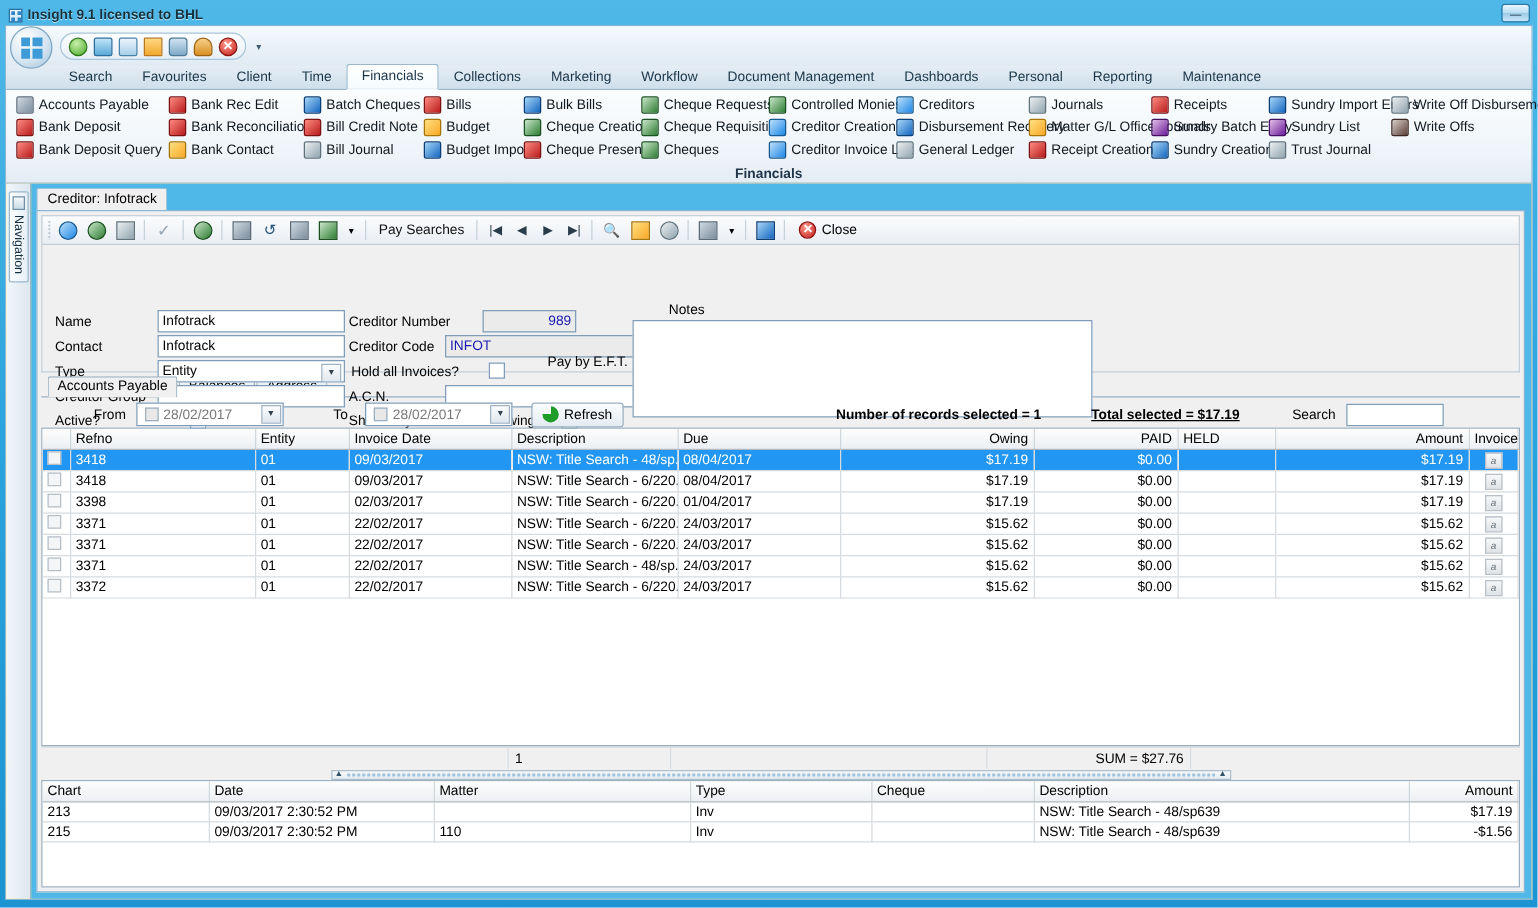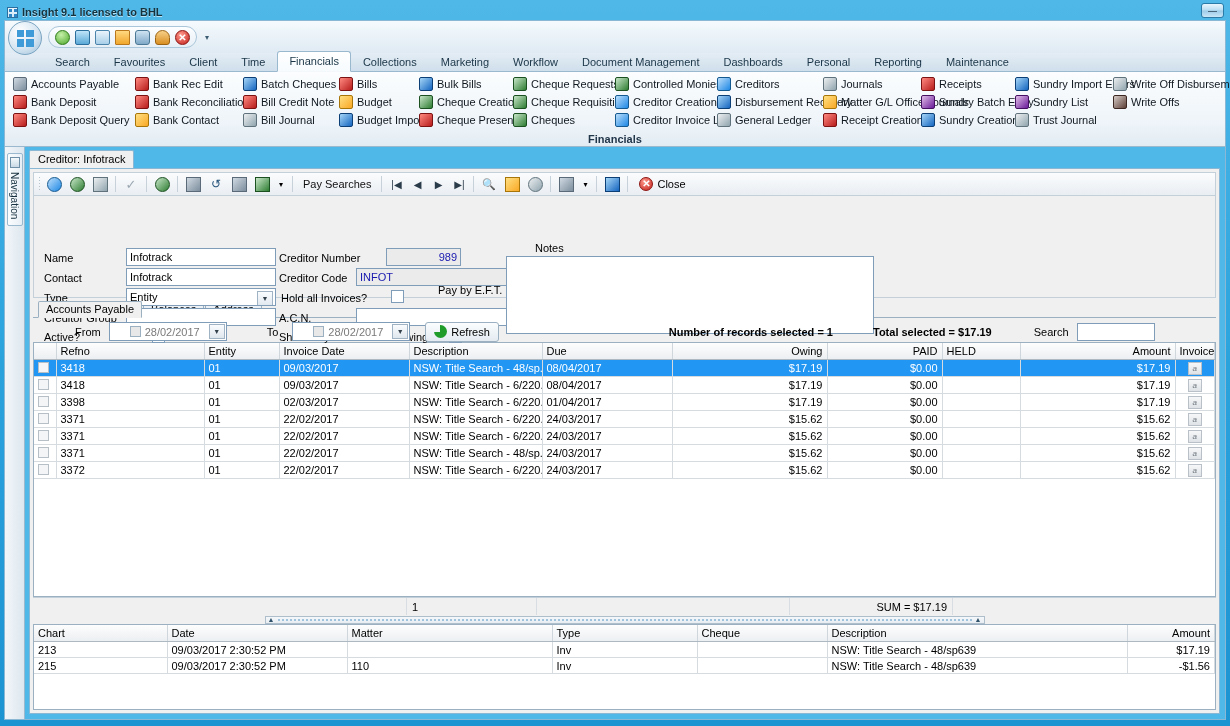--- a/index.html
+++ b/index.html
@@ -355,21 +355,21 @@
     display: flex; align-items: center;
     position: relative;
     flex-shrink: 0;
     padding-top: 3px;
   }
   .filt-lbl { font-size:11px; }
   .datebox {
     width: 118px; height: 19px;
     background: #fff; border: 1px solid #7f9db9;
     display: flex; align-items: center;
-    padding-left: 20px;
+    padding-left: 6px;
     position: relative;
   }
   .datebox .dcb {
     width: 11px; height: 11px; border: 1px solid #9bb0c0; background:#e8e8e8;
     margin-right: 4px;
   }
   .datebox .dtxt { font-size: 11px; color: #7a7a7a; }
   .datebox .darr {
     position:absolute; right:1px; top:1px;
     width: 16px; height: 15px;
@@ -845,21 +845,21 @@
             <span class="datebox" style="margin-left:14px;">
               <span class="dcb"></span>
               <span class="dtxt">28/02/2017</span>
               <span class="darr">▼</span>
             </span>
             <span id="refresh-btn" style="margin-left:15px;">
               <span class="refresh-ico"></span>
               <span>Refresh</span>
             </span>
             <span id="records-info" style="margin-left:170px;">Number of records selected = 1</span>
-            <span id="total-info" style="margin-left:40px;">Total selected = $17.19</span>
+            <span id="total-info" style="margin-left:40px;text-decoration:underline;">Total selected = $17.19</span>
             <span id="search-lbl" style="margin-left:42px;">Search</span>
             <input id="search-input" style="margin-left: 8px;" value="">
           </div>
 
           <div id="grid-wrap">
             <table class="grid">
               <colgroup id="main-colgroup">
                   <col style="width: 22px;">
                   <col style="width: 148px;">
                   <col style="width: 75px;">
@@ -981,21 +981,21 @@
                   </tr>
                 </tbody>
             </table>
             <div id="grid-filler"></div>
           </div>
 
           <div id="grid-summary">
             <span class="cell" style="width:374px;"></span>
             <span class="cell" style="width:130px;">1</span>
             <span class="cell" style="width:253px;"></span>
-            <span class="cell" style="width:163px; justify-content:flex-end;">SUM = $17.19</span>
+            <span class="cell" style="width:163px; justify-content:flex-end;">SUM = $27.76</span>
             <span class="cell" style="flex:1; border-right:none;"></span>
           </div>
 
           <div id="splitter">
             <div id="splitter-bar">
               <span class="car">▲</span>
               <span class="dots"></span>
               <span class="car">▲</span>
             </div>
           </div>

